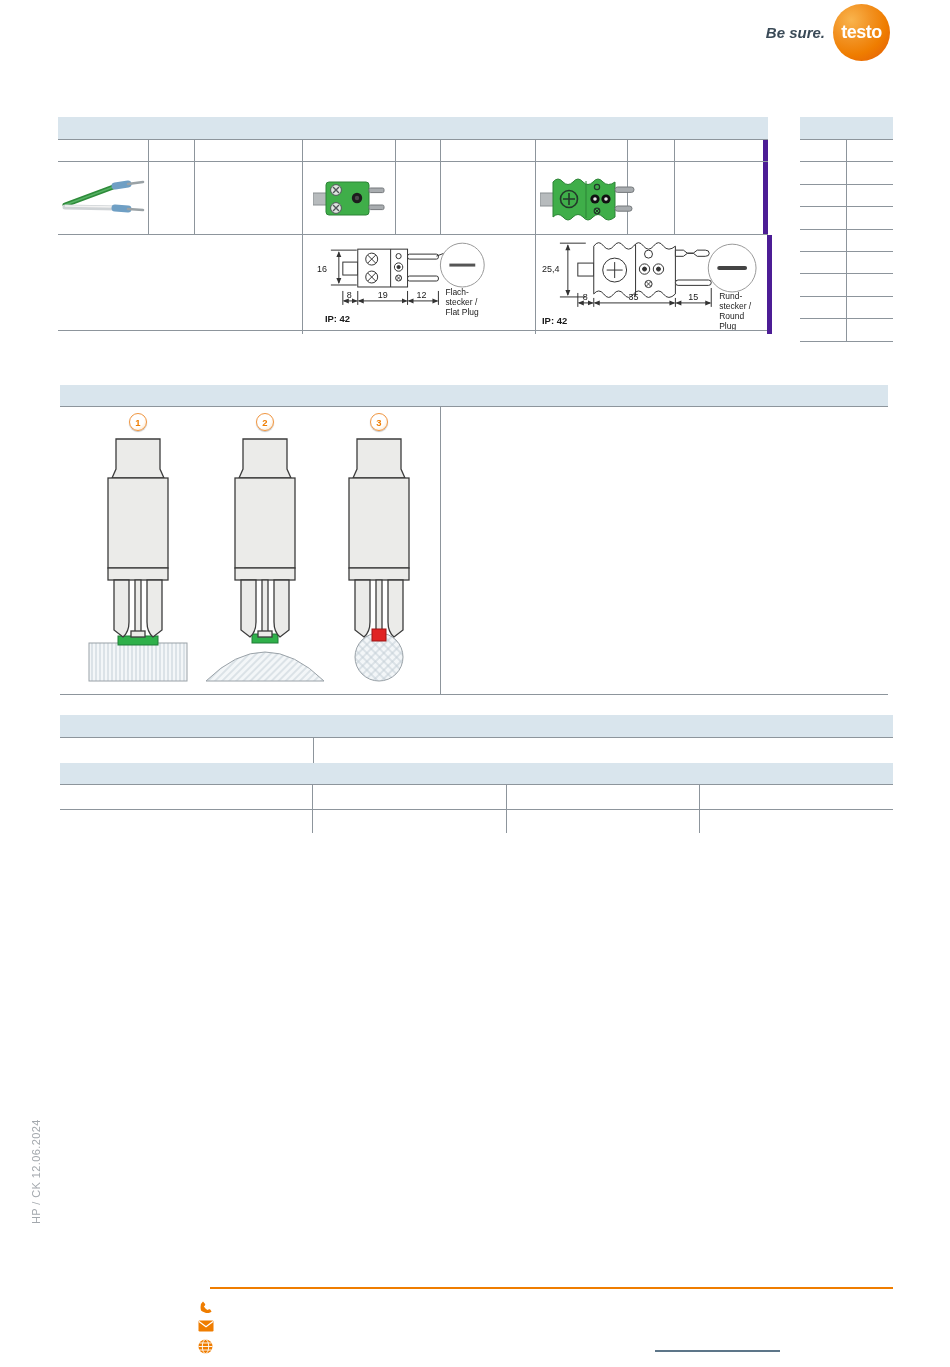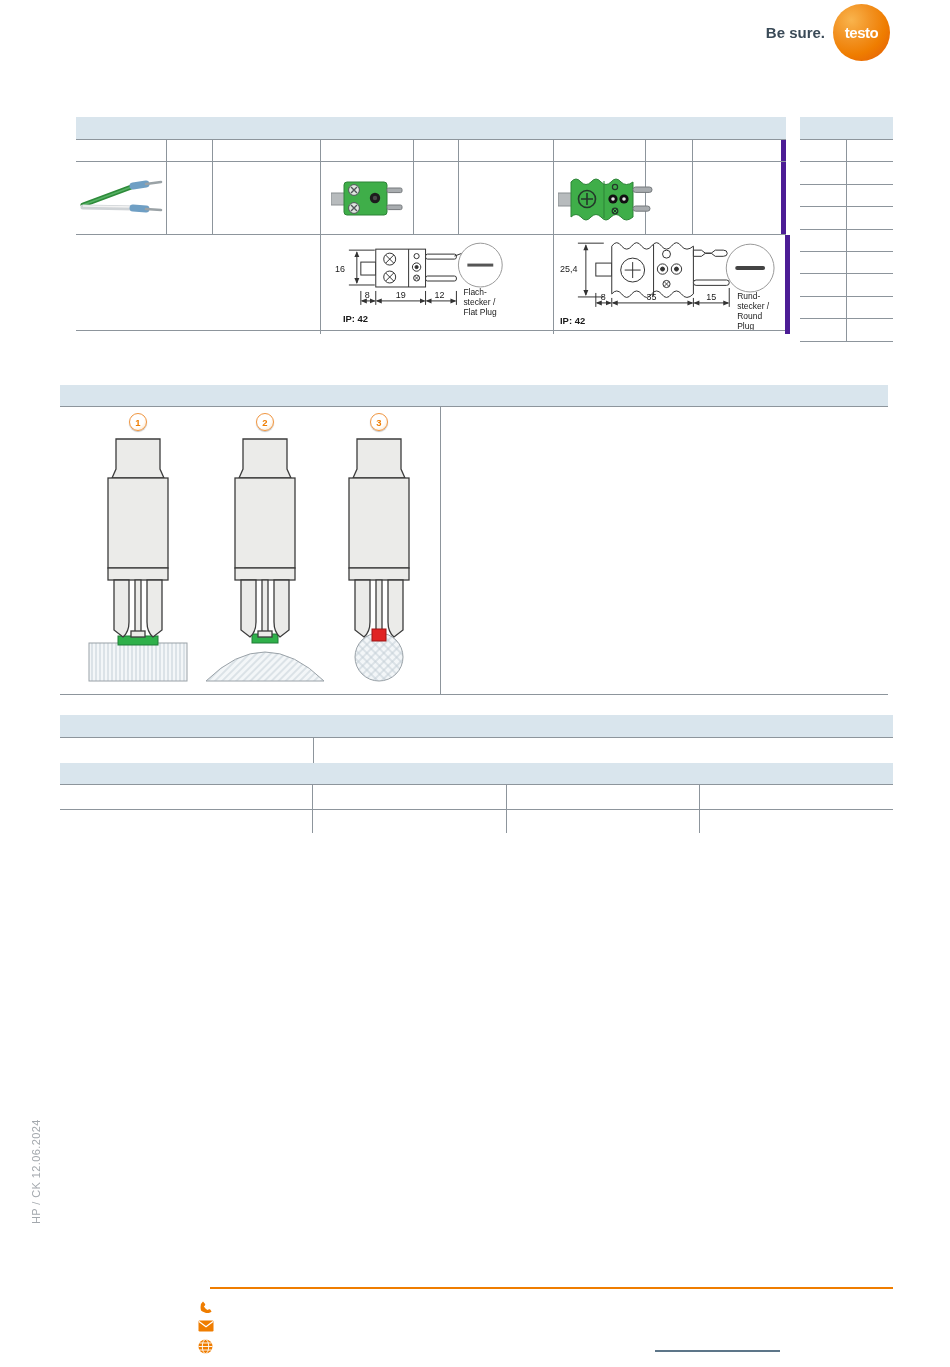--- a/index.html
+++ b/index.html
@@ -7,24 +7,24 @@
         font-family:"Liberation Sans", sans-serif;color:#1a1a1a;}
   .abs{position:absolute;}
   .bar{background:#d9e5ed;border-bottom:1px solid #8d959c;}
   .grid{display:grid;}
   .cell{border-right:1px solid #8d959c;position:relative;}
   .cell.last{border-right:5px solid #4c1d95;}
   .cell.noline{border-right:none;}
   .rowline{border-bottom:1px solid #8d959c;}
   .vdiv{position:absolute;width:1px;background:#8d959c;}
   
-  .claim{font-size:15px;font-weight:bold;color:#3a4a57;text-align:right;}
+  .claim{font-size:15px;font-weight:bold;color:#3a4a57;text-align:right;font-style:italic;}
   .orb{border-radius:50%;background:radial-gradient(circle at 32% 28%, #f9b44d 0%, #f29222 35%, #ef7d00 62%, #e2570b 100%);
        display:flex;align-items:center;justify-content:center;}
-  .orb span{color:#fff;font-weight:bold;font-size:15px;letter-spacing:-.5px;}
+  .orb span{color:#fff;font-weight:bold;font-size:18px;letter-spacing:-.5px;}
   
   .badge{width:16px;height:16px;border-radius:50%;border:1.6px solid #f0953f;color:#ef7d00;
          background:radial-gradient(circle at 35% 30%, #fff 55%, #fbdcb4 100%);
          font-size:9.5px;font-weight:bold;display:flex;align-items:center;justify-content:center;
          margin:0 auto;box-shadow:0 1px 1px rgba(0,0,0,.25);}
   .probe-wrap{text-align:center;}
   
   .mini-row{height:22.4px;border-bottom:1px solid #8d959c;box-sizing:border-box;display:grid;grid-template-columns:47px auto;}
   .mini-row .cell{border-right:1px solid #8d959c;}
   .mini-row .cell:last-child{border-right:none;}
@@ -58,21 +58,21 @@
         <path d="M6,1 L0,3.5 L6,6 Z" fill="#333"></path>
       </marker>
     </defs>
   </svg>
 
   <div class="abs claim" style="left:737px;top:24px;width:88px;">Be sure.</div>
   <div class="abs orb" style="left:833px;top:4px;width:57px;height:57px;">
     <span>testo</span>
   </div>
 
-  <div class="abs" style="left:76px;top:117px;width:710px;">
+  <div class="abs" style="left:58px;top:117px;width:710px;">
     <div class="bar" style="height:22px;"></div>
 
     <div class="grid rowline" style="grid-template-columns:91px 46px 108px 93px 45px 95px 92px 47px auto;height:21px;">
       <div class="cell"></div>
         <div class="cell"></div>
       <div class="cell"></div>
         <div class="cell"></div>
       <div class="cell"></div>
         <div class="cell"></div>
       <div class="cell"></div>

